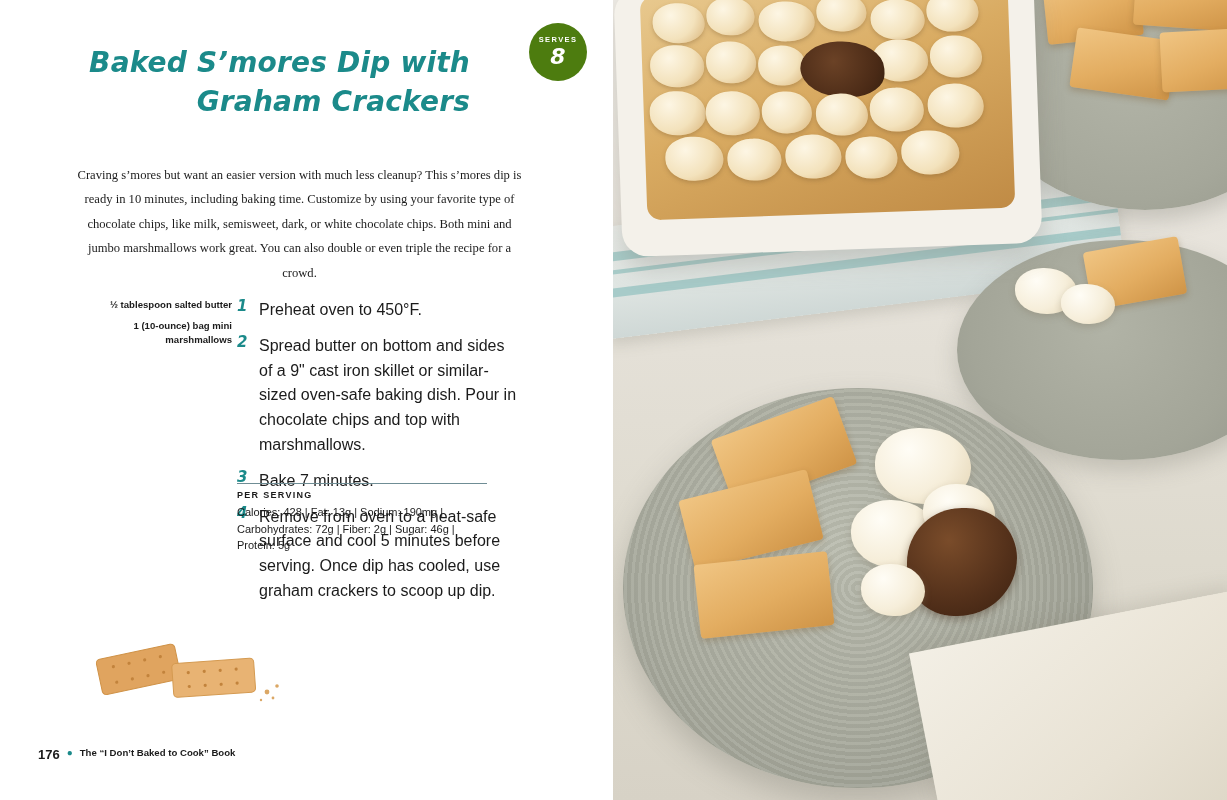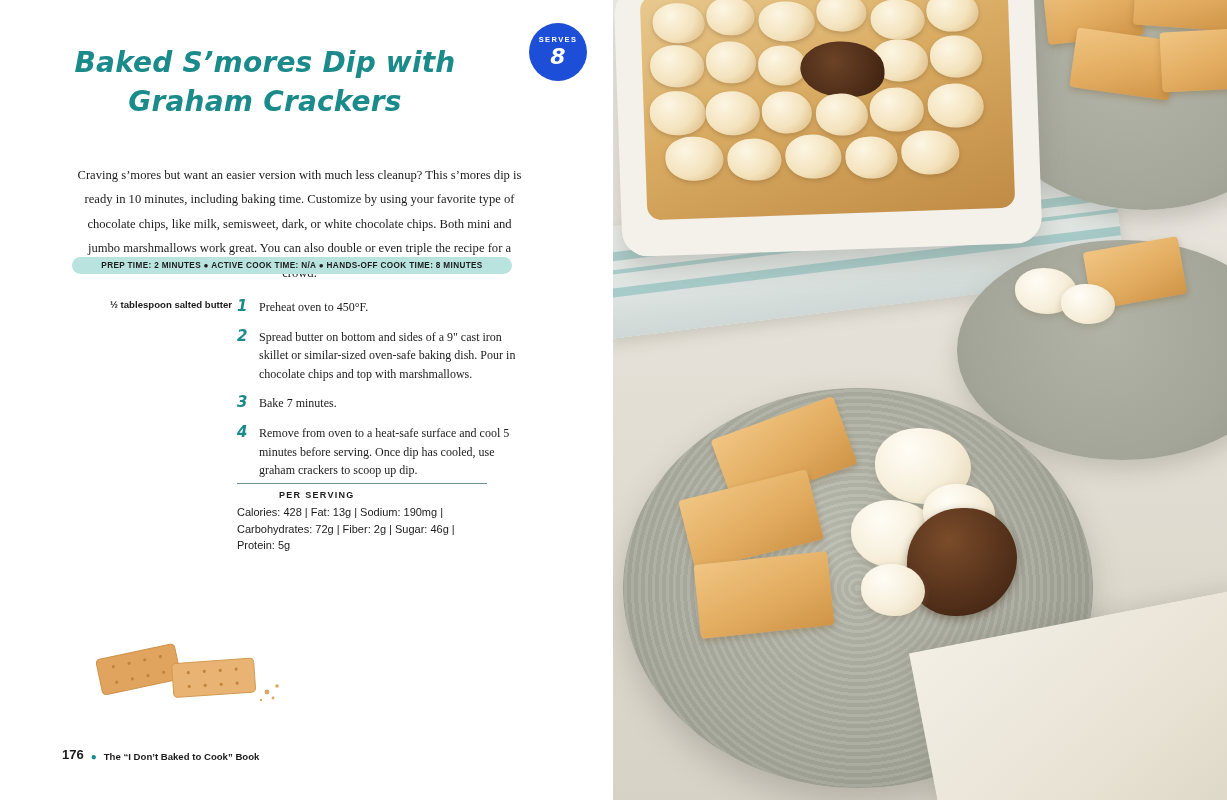--- a/index.html
+++ b/index.html
@@ -39,30 +39,31 @@
   .recipe-title {
     font-family: "DejaVu Sans", sans-serif;
     font-size: 28px;
     line-height: 1.38;
     color: #1b8a8a;
     font-style: italic;
     font-weight: 600;
     letter-spacing: 0.2px;
     margin: 0;
     padding-right: 50px;
+    text-align: right;
   }
 
   .serves-badge {
     position: absolute;
     right: 26px;
     top: 23px;
     width: 58px;
     height: 58px;
     border-radius: 50%;
-    background: #1d4ed8;
+    background: #4d7c0f;
     color: #ffffff;
     display: flex;
     flex-direction: column;
     align-items: center;
     justify-content: center;
     line-height: 1;
   }
   .serves-label {
     font-size: 7.5px;
     letter-spacing: 1.4px;
@@ -144,57 +145,54 @@
     font-family: "DejaVu Sans", sans-serif;
     font-size: 15px;
     font-weight: 700;
     font-style: italic;
     color: #1b8a8a;
     width: 22px;
     flex: none;
     line-height: 1.15;
   }
   .step-text {
-    font-size: 12px;
+    font-size: 16px;
     line-height: 1.55;
     color: #1b1b1b;
-    font-family: Liberation Serif, serif;
   }
 
   .per-serving {
     position: absolute;
     left: 165px;
     top: 185px;
     width: 250px;
   }
   .per-serving-rule {
     border-top: 1px solid #6f8d95;
     margin-bottom: 6px;
   }
   .per-serving-title {
     font-size: 9px;
     font-weight: 700;
     letter-spacing: 1.3px;
     color: #1b1b1b;
     margin-bottom: 4px;
-    margin-left: 42px;
   }
   .per-serving-body {
     font-size: 11px;
     line-height: 1.5;
     color: #1b1b1b;
   }
 
   .footer {
     position: absolute;
     left: 38px;
     bottom: 38px;
     display: flex;
-    align-items: flex-end;
-    margin-left: 24px;
+    align-items: flex-start;
   }
   .page-number {
     font-size: 13px;
     font-weight: 700;
     color: #1b1b1b;
     margin-right: 7px;
   }
   .footer-dot {
     color: #1b8a8a;
     font-size: 10px;
@@ -371,28 +369,26 @@
       <h1 class="recipe-title">Baked S’mores Dip with Graham Crackers</h1>
     </div>
 
     <div class="serves-badge">
       <div class="serves-label">SERVES</div>
       <div class="serves-number">8</div>
     </div>
 
     <p class="intro">Craving s’mores but want an easier version with much less cleanup? This s’mores dip is ready in 10 minutes, including baking time. Customize by using your favorite type of chocolate chips, like milk, semisweet, dark, or white chocolate chips. Both mini and jumbo marshmallows work great. You can also double or even triple the recipe for a crowd.</p>
 
-    <div class="timing-bar">
-      <span class="timing-text">PREP TIME: 2 MINUTES  ●  ACTIVE COOK TIME: N/A  ●  HANDS-OFF COOK TIME: 8 MINUTES</span>
-    </div>
 
     <div class="columns">
 
       <div class="ingredients">
         <div class="ingredient">½ tablespoon salted butter</div>
+        <div class="ingredient">1 (10-ounce) bag mini marshmallows</div>
       </div>
 
       <div class="steps">
         <div class="step">
           <div class="step-num">1</div>
           <div class="step-text">Preheat oven to 450°F.</div>
         </div>
         <div class="step">
           <div class="step-num">2</div>
           <div class="step-text">Spread butter on bottom and sides of a 9" cast iron skillet or similar-sized oven-safe baking dish. Pour in chocolate chips and top with marshmallows.</div>

